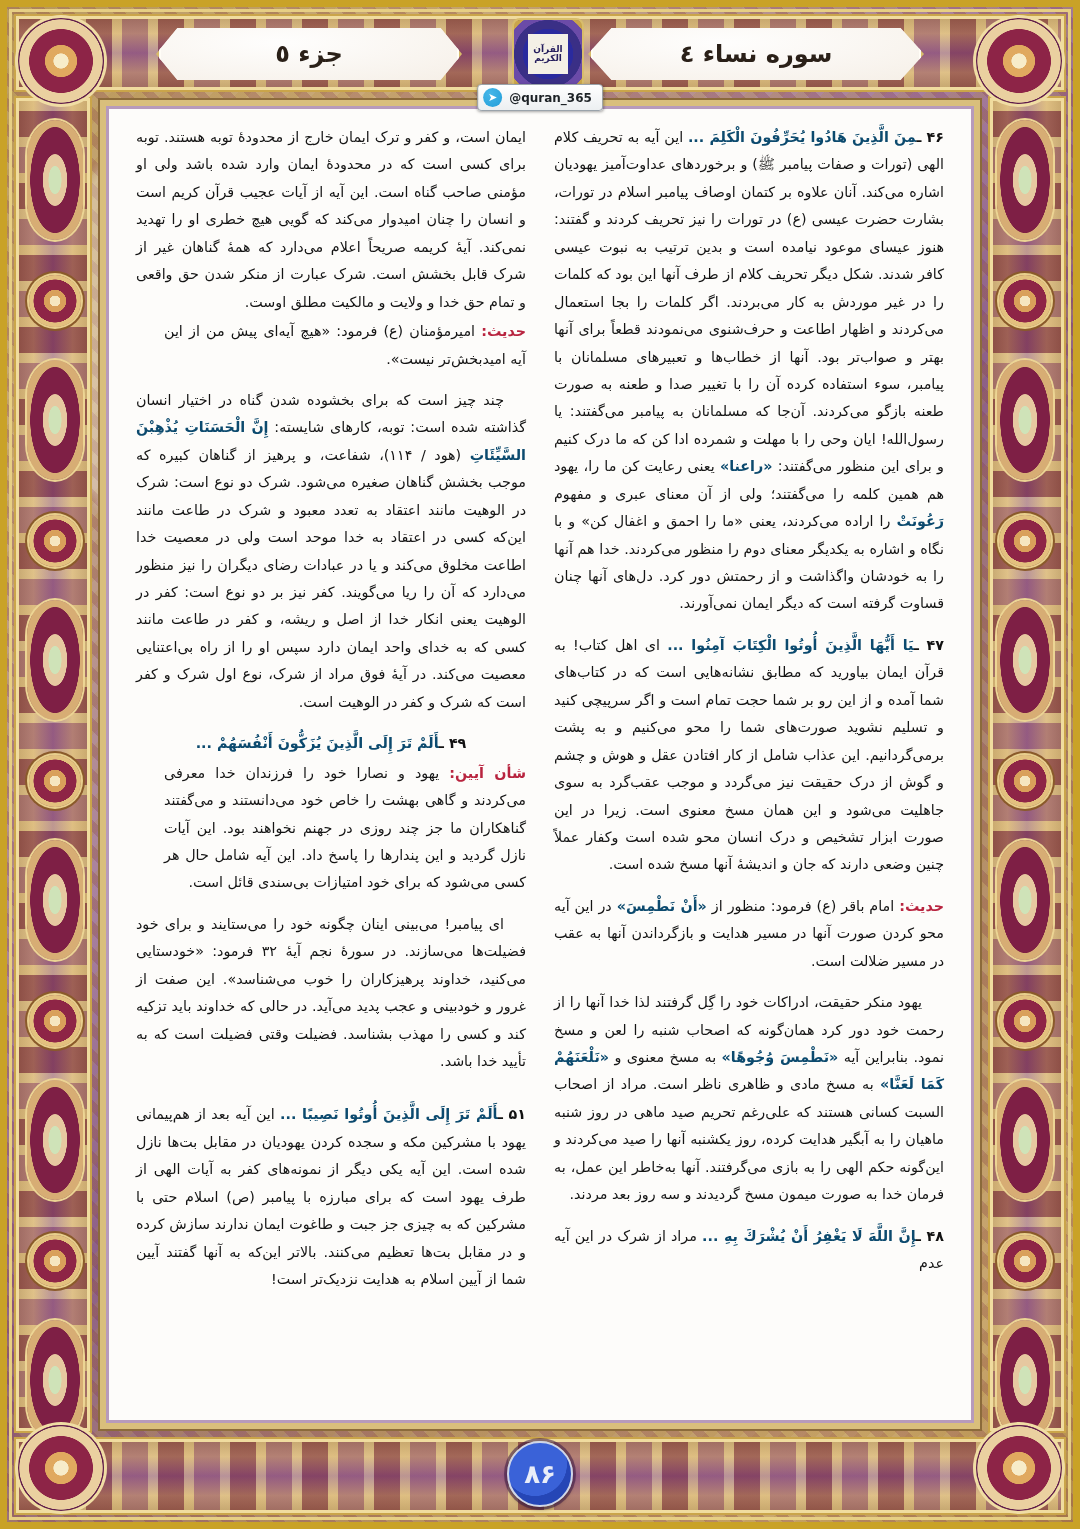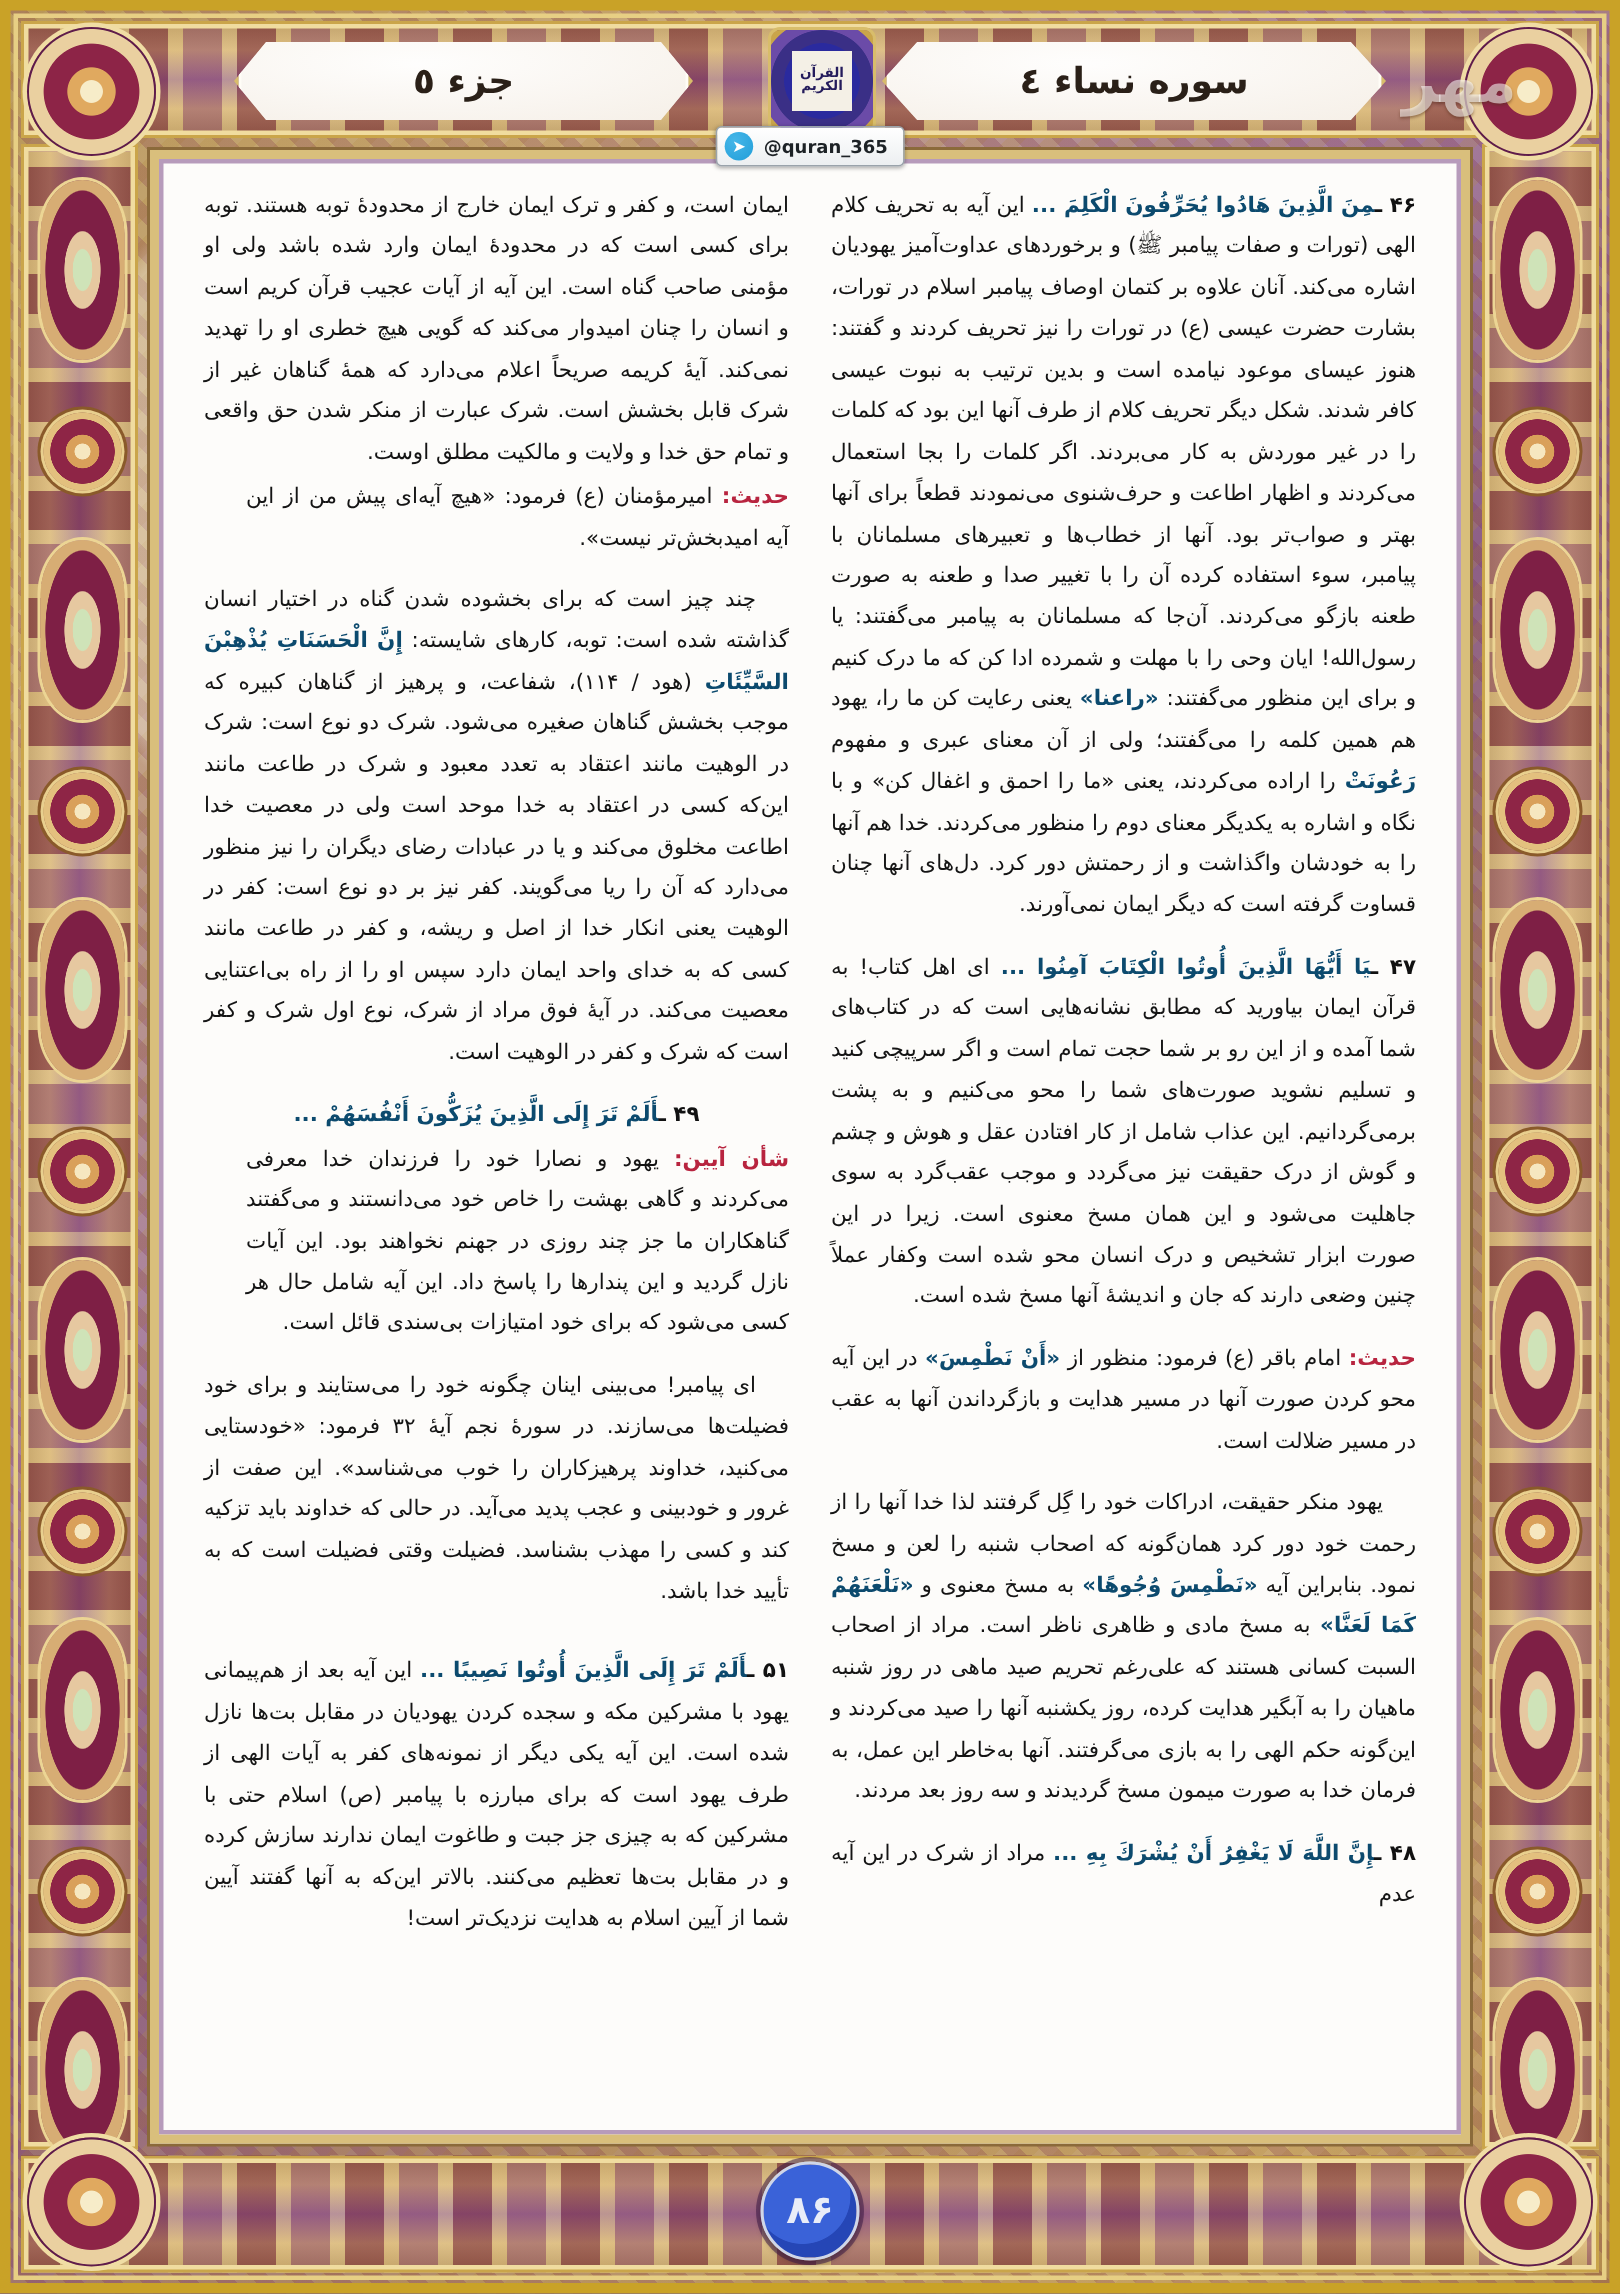--- a/index.html
+++ b/index.html
@@ -247,21 +247,20 @@
       <span>سوره نساء ٤</span>
     </div>
     <div class="emblem">
       <div class="emblem-inner">القرآن الكريم</div>
     </div>
     <div class="cartouche c-juz">
       <span>جزء ٥</span>
     </div>
   </div>
 
-  <div class="watermark">مهر</div>
 
   <div class="tg-chip">
     <span class="tg-icon">➤</span>
     <b>@quran_365</b>
   </div>
 
   <div class="panel">
     <div class="cols">
 
       <div class="col right">

